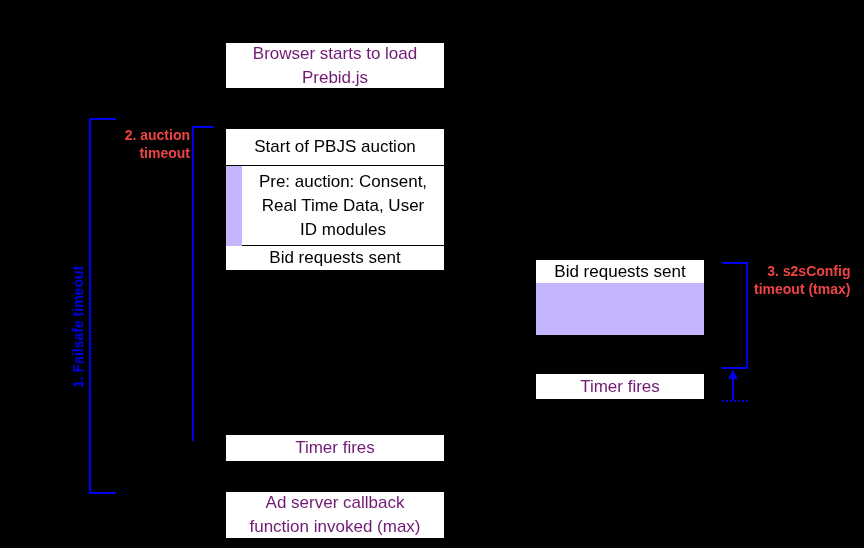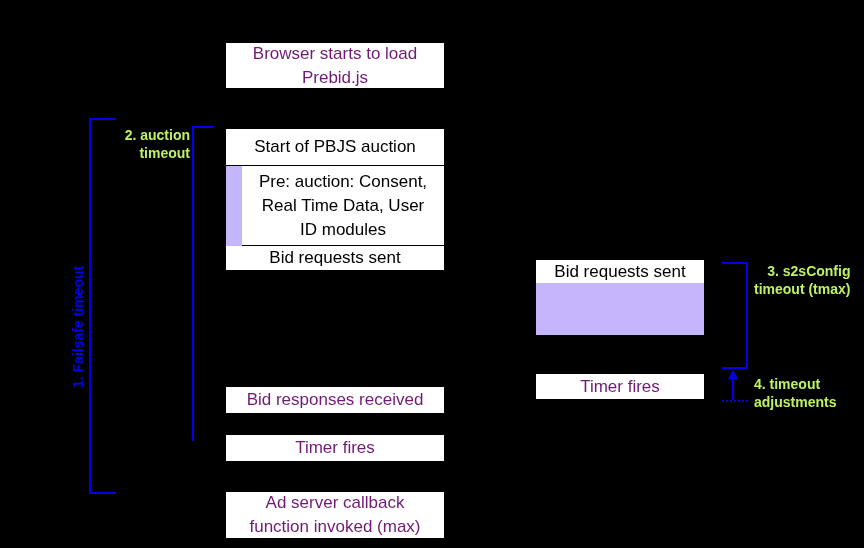--- a/index.html
+++ b/index.html
@@ -47,21 +47,21 @@
     text-align: center;
     font-size: 17px;
     line-height: 24px;
     white-space: pre-line;
     padding: 0 6px;
   }
   .stack-cell:last-child { border-bottom: none; }
 
   .blabel {
     position: absolute;
-    color: #bef264;
+    color: #ef4444;
     font-size: 14px;
     line-height: 18px;
     font-weight: bold;
     white-space: pre-line;
     font-family: "Liberation Sans", sans-serif;
   }
   .vlabel {
     position: absolute;
     color: #0000ee;
     font-size: 14px;
@@ -111,21 +111,20 @@
 Prebid.js</div>
 
   <div class="stack" style="left:225px; top:128px; width:220px; height:143px; border:1px solid #000;">
     <div class="stack-cell" style="height:37px;">Start of PBJS auction</div>
     <div class="stack-cell" style="height:80px;margin-left:16px;">Pre: auction: Consent,
 Real Time Data, User
 ID modules</div>
     <div class="stack-cell" style="height:24px;">Bid requests sent</div>
   </div>
 
-  <div class="box" style="left:225px; top:386px; width:220px; height:28px;">Bid responses received</div>
 
   <div class="box" style="left:225px; top:434px; width:220px; height:28px;">Timer fires</div>
 
   <div class="box" style="left:225px; top:491px; width:220px; height:48px;">Ad server callback
 function invoked (max)</div>
 
   <div class="stack" style="left:535px; top:259px; width:170px; height:77px; border:1px solid #000;">
     <div class="stack-cell" style="height:23px;">Bid requests sent</div>
   </div>
 
@@ -142,16 +141,14 @@
 timeout</div>
 
   <div class="line-v" style="left:746px; top:262px; height:107px;"></div>
   <div class="line-h" style="left:722px; top:262px; width:26px;"></div>
   <div class="line-h" style="left:722px; top:367px; width:26px;"></div>
   <div class="blabel" style="left:754px; top:262px;text-align:right;">3. s2sConfig
 timeout (tmax)</div>
 
   <div class="line-dot" style="left:722px; top:400px; width:26px;"></div>
   <div class="arrow-up" style="left:732px; top:371px; height:29px;"></div>
-  <div class="blabel" style="left:754px; top:375px;">4. timeout
-adjustments</div>
 
 </div>
 
 </body></html>

